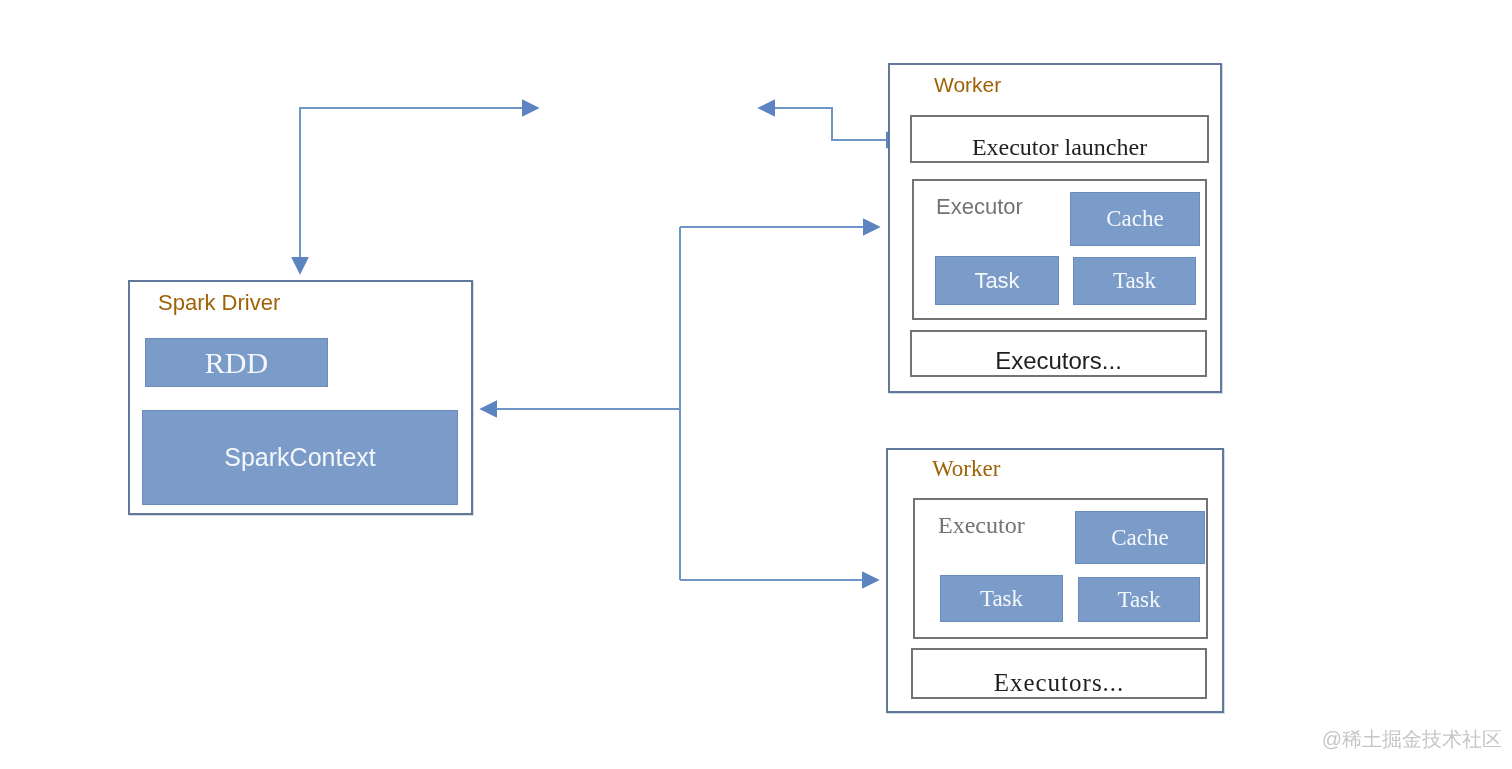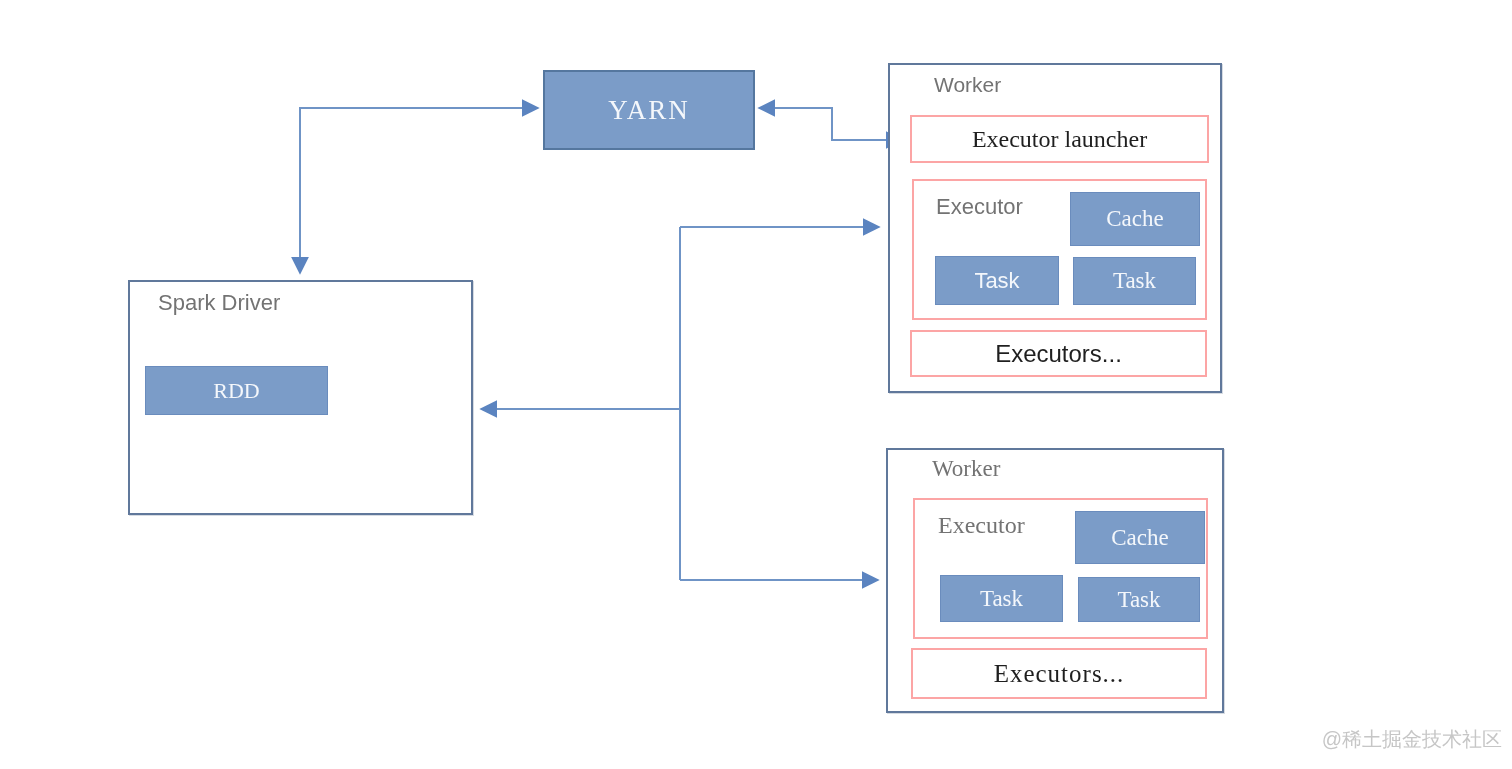--- a/index.html
+++ b/index.html
@@ -35,32 +35,32 @@
 
   
   .group-box {
     position: absolute;
     background: #ffffff;
     border: 2px solid #60789b;
     box-shadow: 1px 1px 0 rgba(90,110,140,0.25);
   }
   .group-title {
     position: absolute;
-    color: #737373;
+    color: #a16207;
     white-space: nowrap;
   }
 
   
   .outline-box {
     position: absolute;
     background: #ffffff;
-    border: 2px solid #fca5a5;
+    border: 2px solid #737373;
     color: #1f1f1f;
     display: flex;
-    align-items: center;
+    align-items: flex-end;
     justify-content: center;
   }
 
   .serif  { font-family: "Liberation Serif", serif; }
   .sans   { font-family: "Liberation Sans", sans-serif; }
 
   .executor-label { position: absolute; color: #737373; white-space: nowrap; }
 
   .watermark {
     position: absolute;
@@ -89,28 +89,28 @@
 
     <path d="M680,227 L680,580" fill="none" stroke="#6f94c6" stroke-width="2"></path>
 
     <path d="M680,227 L878,227" fill="none" stroke="#6f94c6" stroke-width="2" marker-end="url(#ah)"></path>
 
     <path d="M680,409 L482,409" fill="none" stroke="#6f94c6" stroke-width="2" marker-end="url(#ah)"></path>
 
     <path d="M680,580 L877,580" fill="none" stroke="#6f94c6" stroke-width="2" marker-end="url(#ah)"></path>
   </svg>
 
-  <div class="fill-box yarn-box" style="left:543px; top:70px; width:212px; height:80px;">
-    <span>YARN</span>
-  </div>
 
   <div class="group-box" style="left:128px; top:280px; width:345px; height:235px;">
     <div class="group-title sans" style="left:28px; top:8px; font-size:22px;">Spark Driver</div>
-    <div class="fill-box serif" style="left:15px; top:56px; width:183px; height:49px; font-size:22px;margin-top:28px;">
+    <div class="fill-box serif" style="left:15px; top:56px; width:183px; height:49px; font-size:30px;">
       <span>RDD</span>
+    </div>
+    <div class="fill-box sans" style="left:12px; top:128px; width:316px; height:95px; font-size:25px;">
+      <span>SparkContext</span>
     </div>
   </div>
 
   <div class="group-box" style="left:888px; top:63px; width:334px; height:330px;">
     <div class="group-title sans" style="left:44px; top:8px; font-size:21px;">Worker</div>
 
     <div class="outline-box serif" style="left:20px; top:50px; width:299px; height:48px; font-size:24px;">
       <span>Executor launcher</span>
     </div>
 

